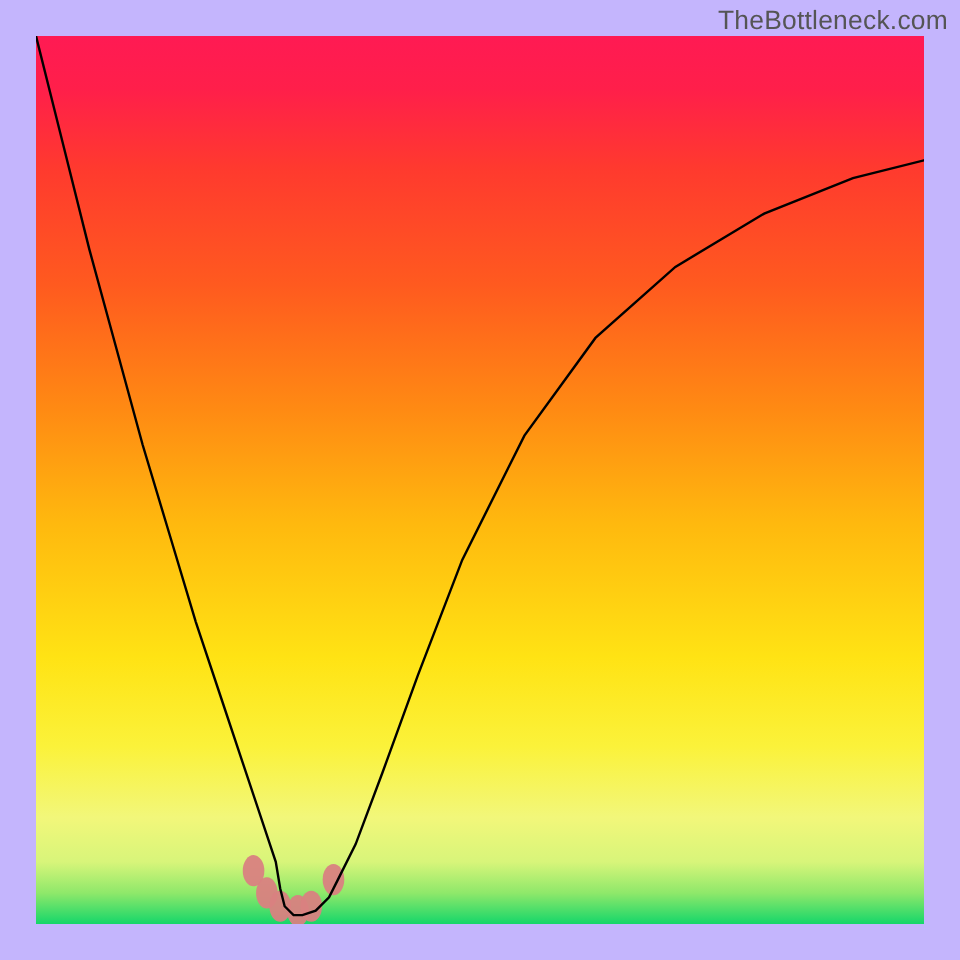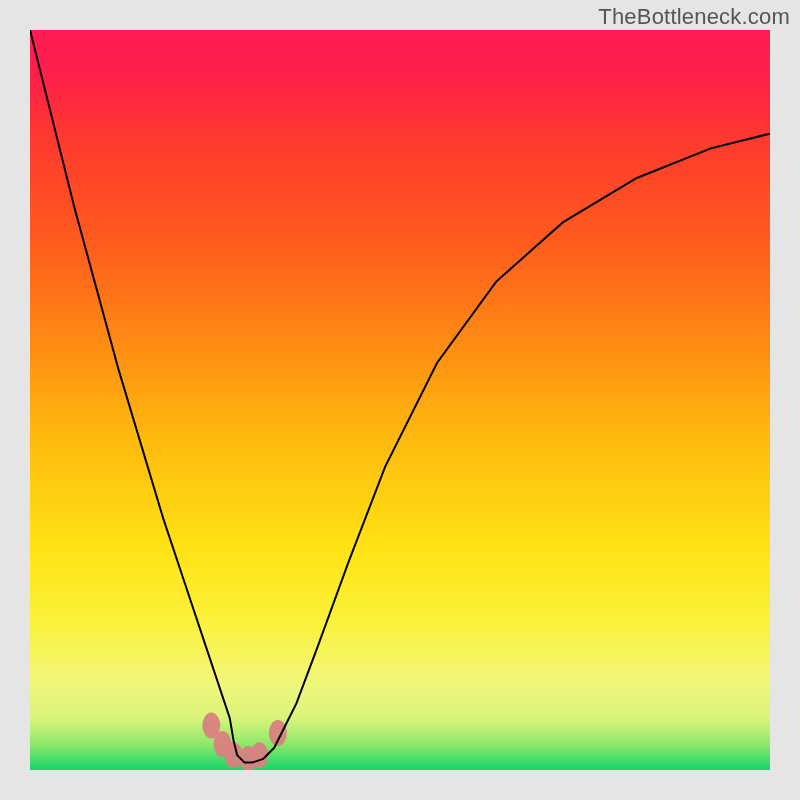--- a/index.html
+++ b/index.html
@@ -9,21 +9,21 @@
     height: 800px;
     overflow: hidden;
     background: #000;
     font-family: Arial, Helvetica, sans-serif;
   }
   .frame {
     position: absolute;
     top: 0; left: 0;
     width: 800px;
     height: 800px;
-    background: #e5e5e5;
+    background: #c4b5fd;
   }
   .watermark {
     position: absolute;
     top: 4px;
     right: 10px;
     color: #555;
     font-size: 22px;
     font-weight: 400;
     letter-spacing: 0.2px;
     user-select: none;

